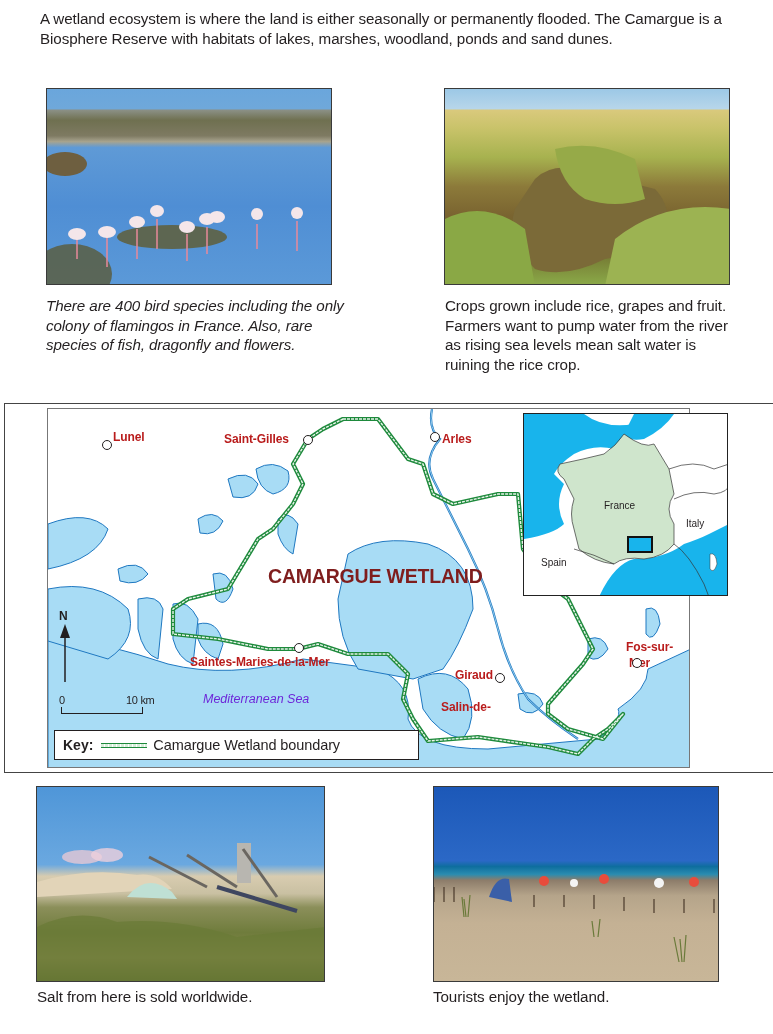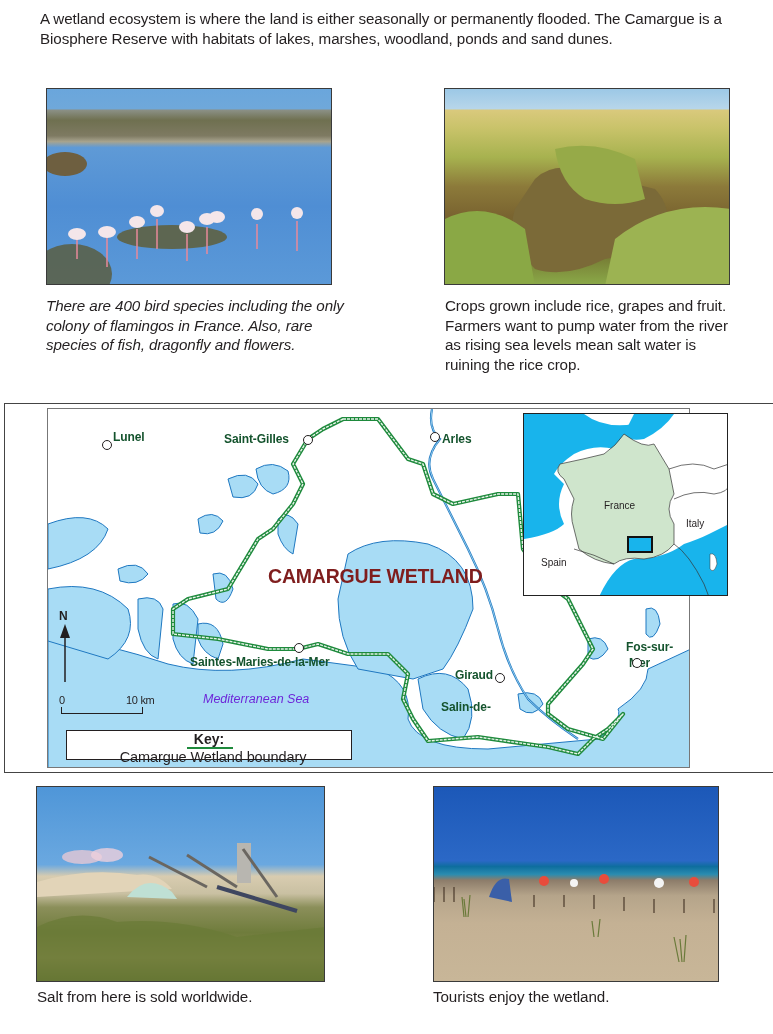--- a/index.html
+++ b/index.html
@@ -22,33 +22,33 @@
         background: linear-gradient(180deg, #1c58b8 0%, #2b68c6 38%, #0e6e9e 41%, #2a8cb0 45%, #8c7c6a 48%, #b5a48a 56%, #c4b194 70%, #c8b698 100%); }
 
   .ph-deco { position: absolute; }
 
   
   .map-frame { position: absolute; left: 4px; top: 403px; width: 769px; height: 370px; border: 1px solid #444; border-right: none; }
   .map-inner { position: absolute; left: 47px; top: 408px; width: 643px; height: 360px; border: 1px solid #777; overflow: hidden; background: #ffffff; }
   .map-inner svg { position: absolute; left: 0; top: 0; }
   .inset { position: absolute; left: 523px; top: 413px; width: 205px; height: 183px; border: 1.5px solid #222; overflow: hidden; background: #4d7c0f; }
 
-  .town { position: absolute; font-size: 12px; font-weight: bold; color: #14532d; letter-spacing: -0.1px; }
+  .town { position: absolute; font-size: 12px; font-weight: bold; color: #b91c1c; letter-spacing: -0.1px; }
   .town-dot { position: absolute; width: 10px; height: 10px; border: 1.5px solid #231f20; border-radius: 50%; background: #fff; }
   .map-title { position: absolute; left: 268px; top: 565px; font-size: 19.5px; font-weight: bold; color: #7f1d1d; letter-spacing: -0.2px; }
   .sea-label { position: absolute; left: 203px; top: 692px; font-size: 12.5px; font-style: italic; color: #6d28d9; }
   .inset-label { position: absolute; font-size: 10px; color: #231f20; }
 
   .north { position: absolute; left: 58px; top: 610px; width: 14px; height: 70px; }
   .north-n { position: absolute; left: 59px; top: 609px; font-size: 12px; font-weight: bold; }
   .scale-0 { position: absolute; left: 59px; top: 694px; font-size: 11px; }
   .scale-10 { position: absolute; left: 126px; top: 694px; font-size: 11px; letter-spacing: -0.3px; }
   .scale-bar { position: absolute; left: 61px; top: 707px; width: 82px; height: 7px; border: 1px solid #231f20; border-top: none; }
 
-  .key { position: absolute; left: 66px; top: 730px; width: 286px; height: 30px; border: 1.5px solid #231f20; background: #fff; display: flex; align-items: center; padding-left: 8px; flex-direction: column; }
+  .key { position: absolute; left: 54px; top: 730px; width: 365px; height: 30px; border: 1.5px solid #231f20; background: #fff; display: flex; align-items: center; padding-left: 8px; }
   .key-label { font-size: 14px; font-weight: bold; margin-right: 8px; }
   .key-line { width: 46px; height: 5px; border-top: 1.5px solid #1e8a3c; border-bottom: 1.5px solid #1e8a3c; background: repeating-linear-gradient(90deg, #d6ecd9 0 3px, #fff 3px 4px); margin-right: 6px; }
   .key-text { font-size: 14.5px; letter-spacing: -0.1px; }
 </style>
 </head>
 <body>
 
 <p class="intro">A wetland ecosystem is where the land is either seasonally or permanently flooded. The Camargue is a Biosphere Reserve with habitats of lakes, marshes, woodland, ponds and sand dunes.</p>
 
 <div class="photo" id="p1">

